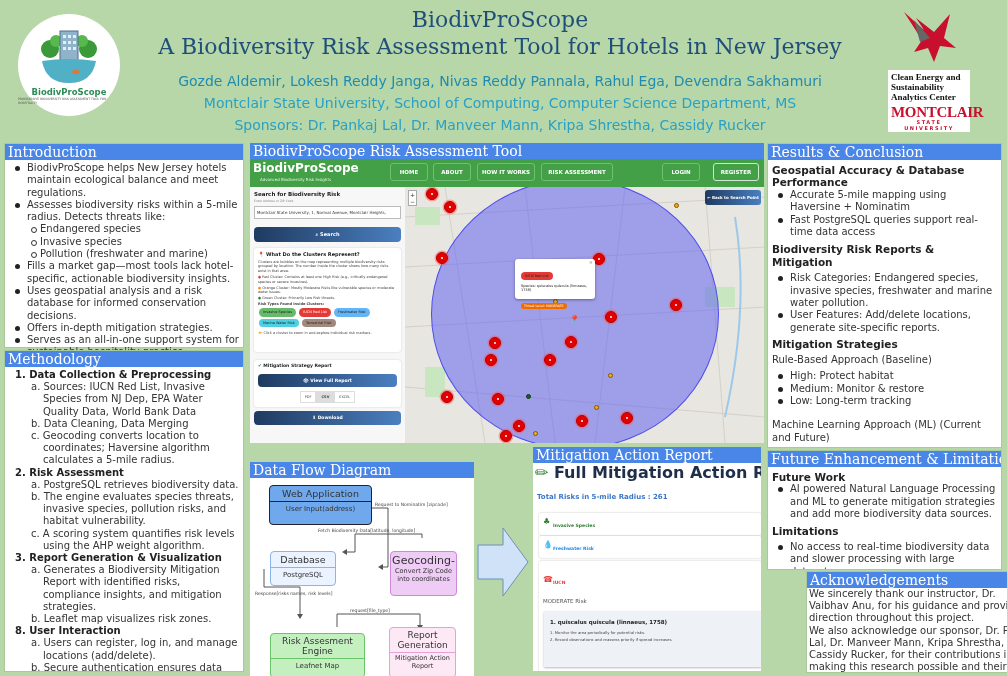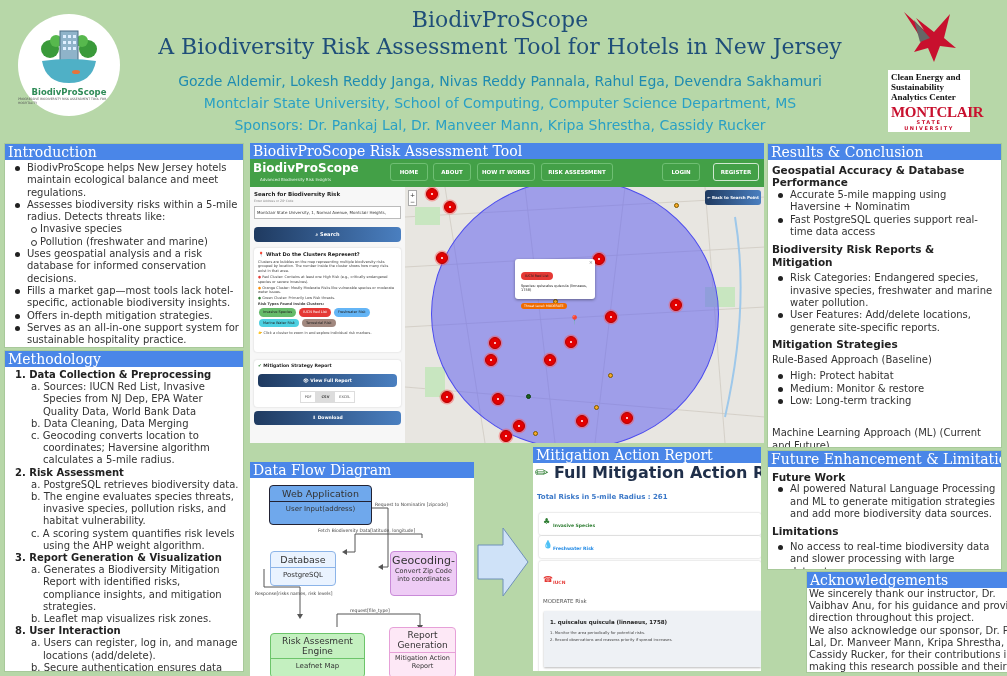--- a/index.html
+++ b/index.html
@@ -100,24 +100,25 @@
     <div class="mc">MONTCLAIR</div>
     <div class="su">STATE UNIVERSITY</div>
   </div>
 </div>
 
 <div class="abs panel" style="left:4px;top:143px;width:240px;height:205px">
   <div class="phead">Introduction</div>
   <ul class="body" id="intro-list">
     <li class="b">BiodivProScope helps New Jersey hotels maintain ecological balance and meet regulations.</li>
     <li class="b">Assesses biodiversity risks within a 5-mile radius. Detects threats like:</li>
+    <li class="c">Endangered species</li>
     <li class="c">Invasive species</li>
     <li class="c">Pollution (freshwater and marine)</li>
+    <li class="b">Fills a market gap—most tools lack hotel-specific, actionable biodiversity insights.</li>
     <li class="b">Uses geospatial analysis and a risk database for informed conservation decisions.</li>
-    <li class="b">Fills a market gap—most tools lack hotel-specific, actionable biodiversity insights.</li>
     <li class="b">Offers in-depth mitigation strategies.</li>
     <li class="b">Serves as an all-in-one support system for sustainable hospitality practice.</li>
   </ul>
 </div>
 
 <div class="abs panel" style="left:4px;top:350px;width:240px;height:322px;overflow:hidden">
   <div class="phead">Methodology</div>
   <div class="body" style="line-height:12.2px">
     <div class="num">1. Data Collection &amp; Preprocessing</div>
     <div class="sub">a. Sources: IUCN Red List, Invasive Species from NJ Dep, EPA Water Quality Data, World Bank Data</div>
@@ -326,21 +327,21 @@
       <li class="b">Risk Categories: Endangered species, invasive species, freshwater and marine water pollution.</li>
       <li class="b">User Features: Add/delete locations, generate site-specific reports.</li>
     </ul>
     <div class="rbold" style="margin-top:4px">Mitigation Strategies</div>
     <div class="rtext">Rule-Based Approach (Baseline)</div>
     <ul style="margin-top:4px">
       <li class="b">High: Protect habitat</li>
       <li class="b">Medium: Monitor &amp; restore</li>
       <li class="b">Low: Long-term tracking</li>
     </ul>
-    <div class="rtext" style="margin-top:20px">Machine Learning Approach (ML) (Current and Future)</div>
+    <div class="rtext" style="margin-top:12px">Machine Learning Approach (ML) (Current and Future)</div>
     <ul style="margin-top:4px">
       <li class="b">Random Forest Model suggests adaptive, data-driven mitigation actions with automated assessment.</li>
     </ul>
   </div>
 </div>
 
 <div class="abs panel" style="left:767px;top:450px;width:235px;height:120px;overflow:hidden">
   <div class="phead">Future Enhancement &amp; Limitations</div>
   <div class="body" style="line-height:12.4px">
     <div class="rbold">Future Work</div>

